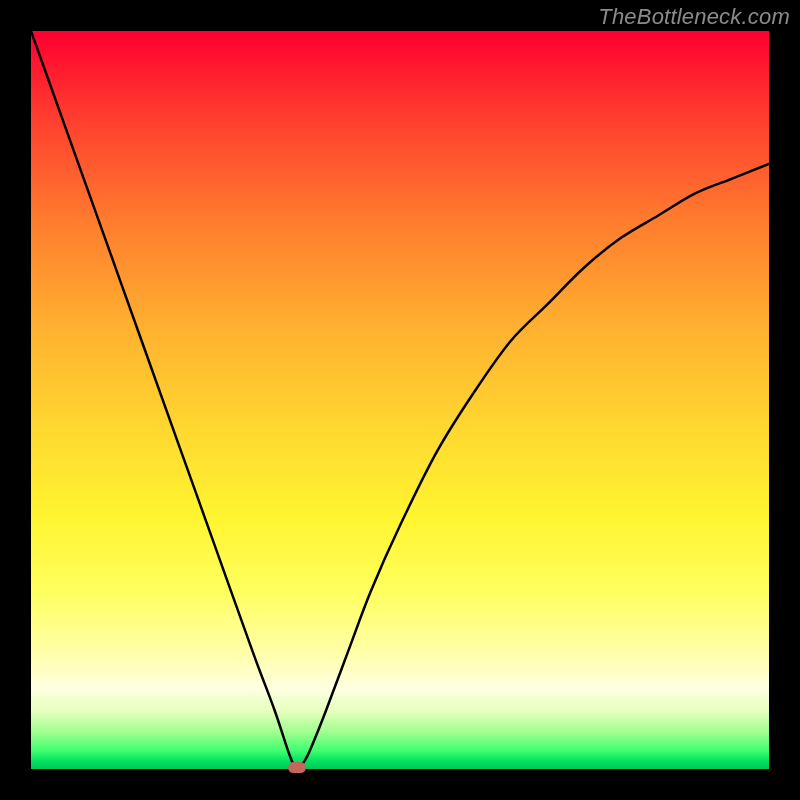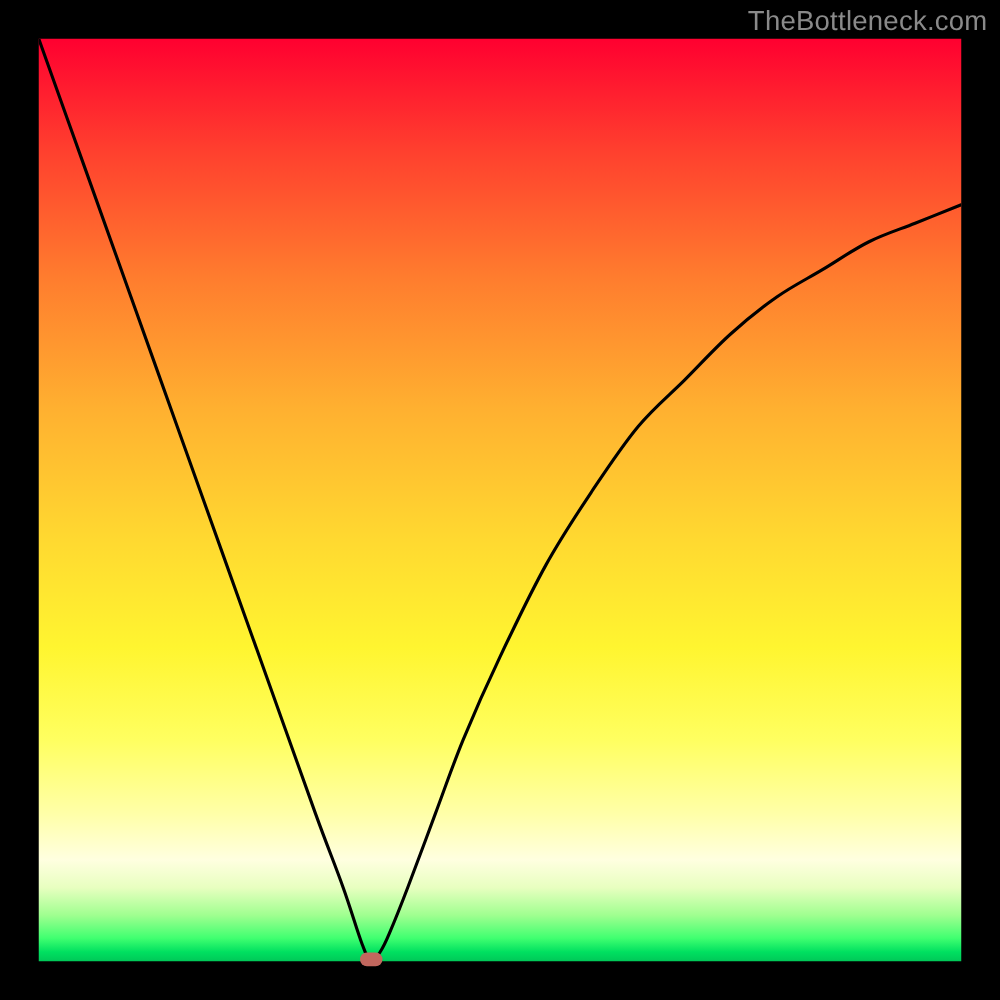--- a/index.html
+++ b/index.html
@@ -10,20 +10,21 @@
     background: #000;
     overflow: hidden;
   }
   .frame {
     position: absolute;
     left: 0;
     top: 0;
     width: 800px;
     height: 694px;
     background: #000;
+    font-style: italic;
   }
   .plot-area {
     position: absolute;
     left: 31px;
     top: 31px;
     width: 738px;
     height: 738px;
     background: linear-gradient(to bottom,
       #ff0030 0%,
       #ff3f2e 12%,

